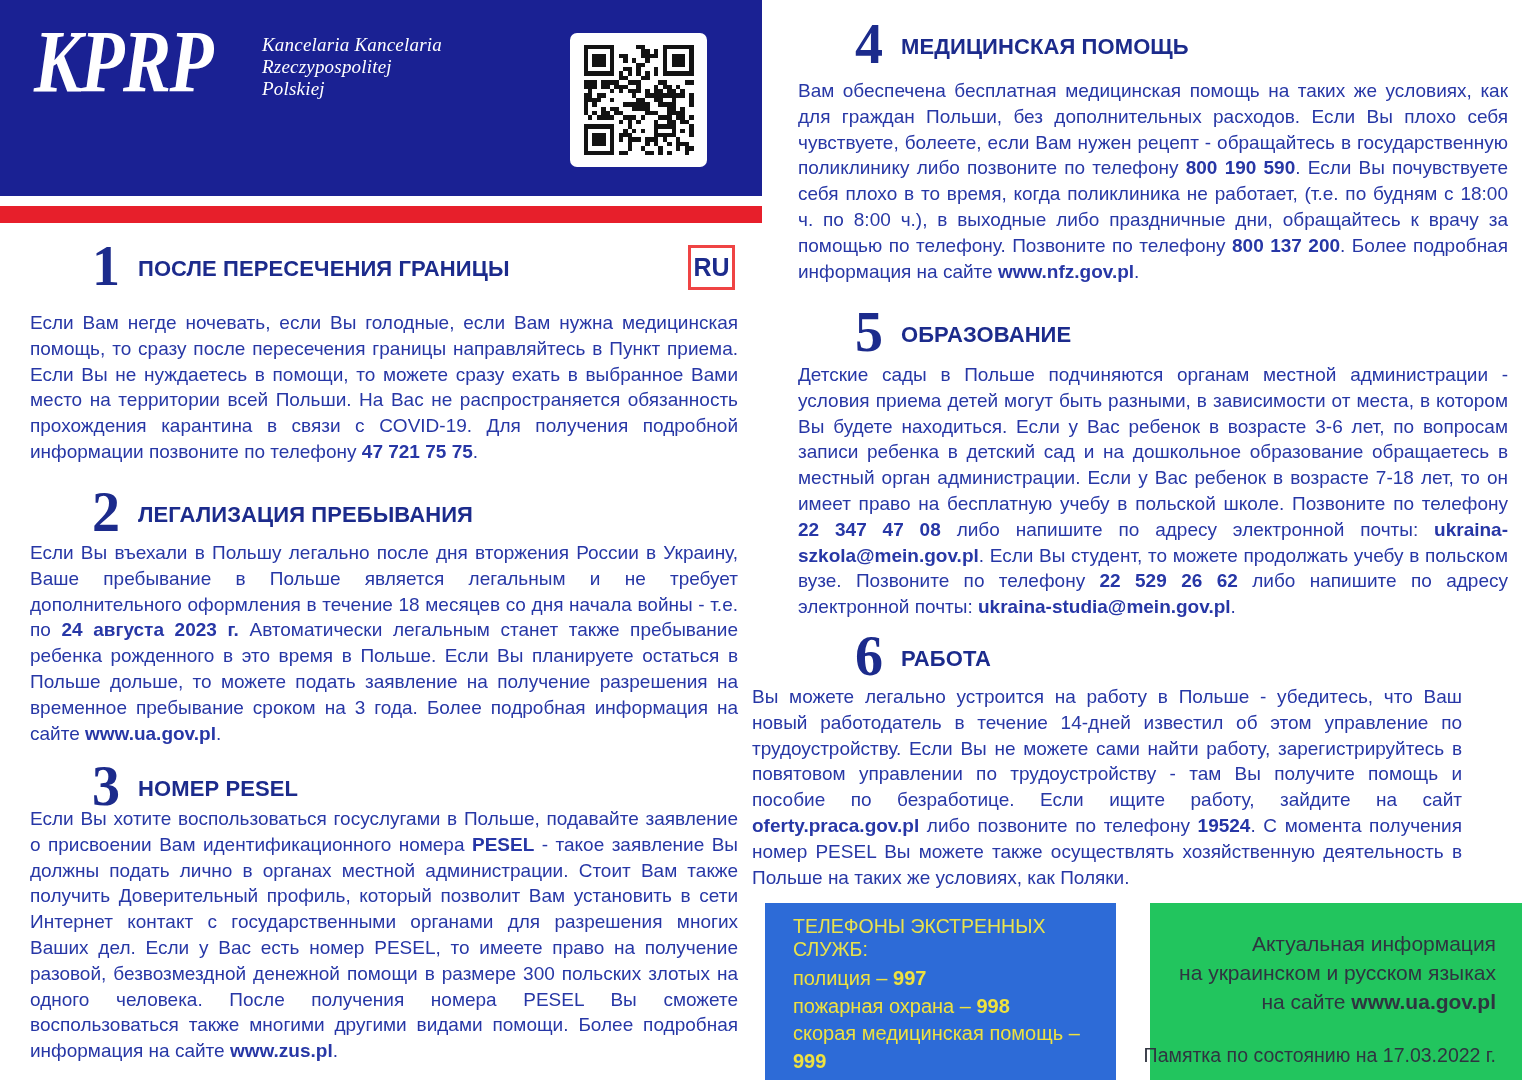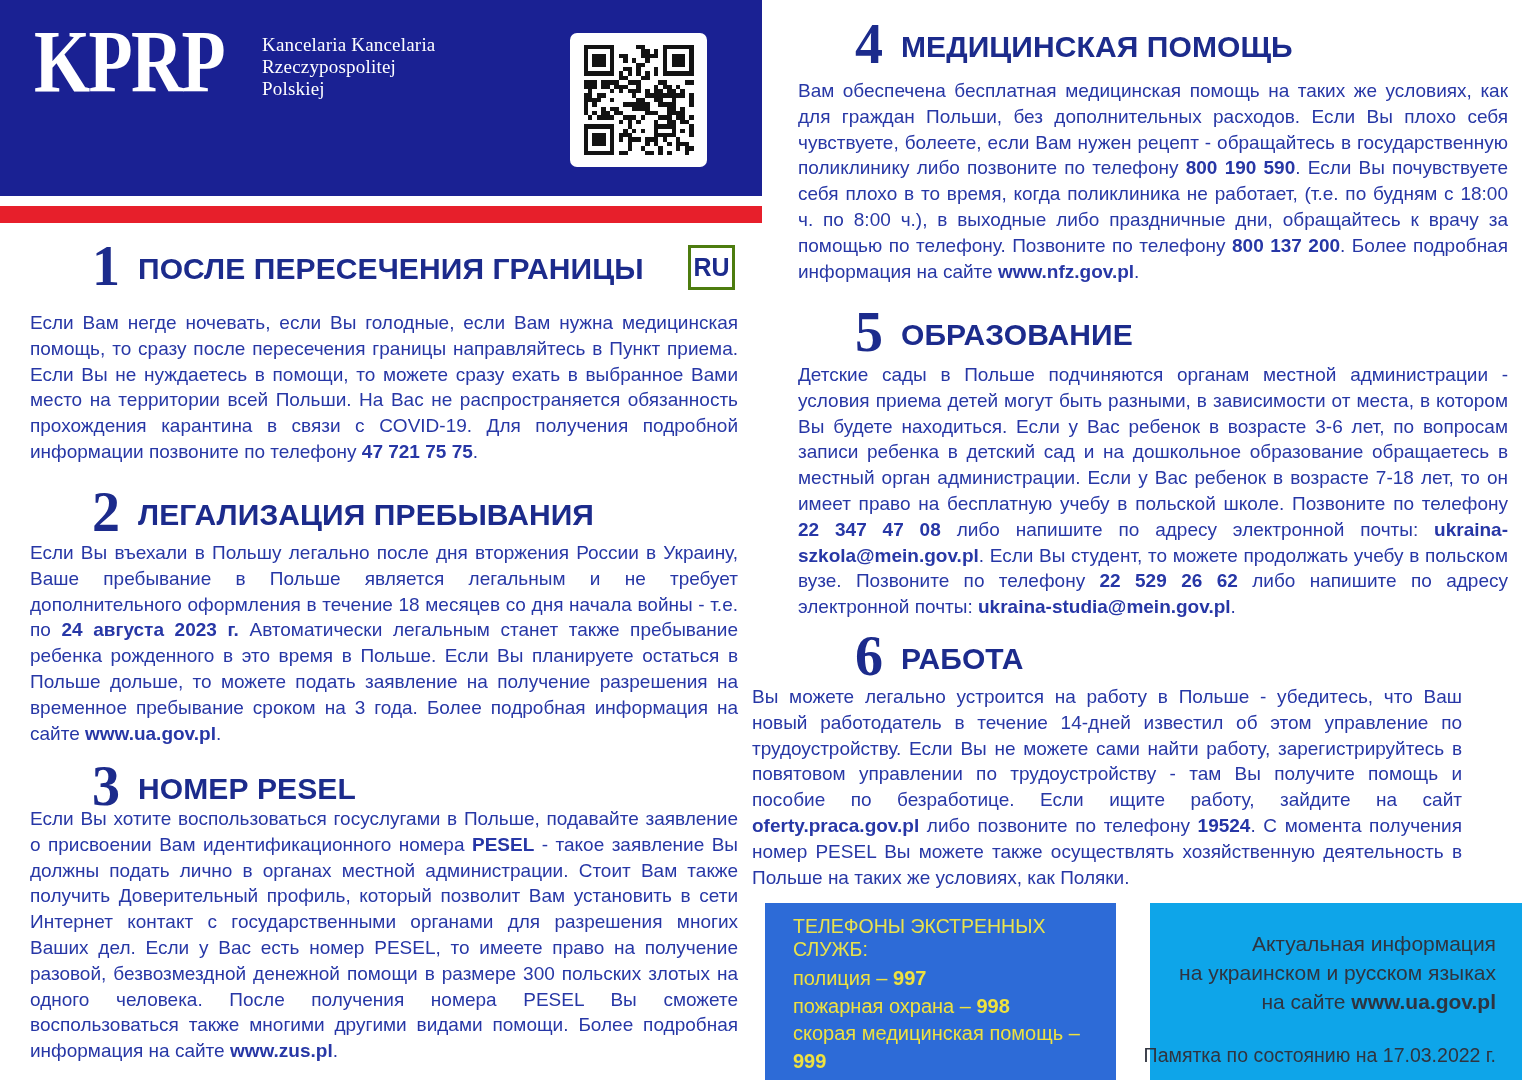--- a/index.html
+++ b/index.html
@@ -1,21 +1,21 @@
 <!DOCTYPE html>
 <html><head>
 <meta charset="utf-8">
 <style>
   html,body{margin:0;padding:0;overflow:hidden;}
   body{
     width:1522px;height:1080px;position:relative;background:#ffffff;
     font-family:"Liberation Sans",sans-serif;
   }
   
-  .banner{position:absolute;left:0;top:0;width:762px;height:196px;background:#1a2193;}
+  .banner{position:absolute;left:0;top:0;width:762px;height:196px;background:#1a2193;font-style:italic;}
   .logo{
     position:absolute;left:34px;top:18px;color:#ffffff;
     font-family:"Liberation Serif","DejaVu Serif",serif;font-weight:bold;
     font-size:88px;letter-spacing:-2px;line-height:1;
     display:inline-block;transform:scaleX(0.82);transform-origin:left top;
   }
   .org{
     position:absolute;left:262px;top:34px;color:#ffffff;
     font-family:"Liberation Serif","DejaVu Serif",serif;
     font-size:19px;line-height:22px;letter-spacing:0.2px;
@@ -27,52 +27,52 @@
   .qr-wrap svg{width:113px;height:110px;}
   .red-stripe{position:absolute;left:0;top:206px;width:762px;height:17px;background:#e71f2b;}
 
   
   .sec-head{position:absolute;display:flex;align-items:center;}
   .sec-num{
     font-family:"Liberation Serif","DejaVu Serif",serif;font-weight:bold;
     color:#1c2b8c;font-size:56px;line-height:1;
   }
   .sec-title{
-    margin:6px 0 0 18px;font-size:30px;font-weight:bold;color:#1c2b8c;letter-spacing:0.1px;
+    margin:6px 0 0 18px;font-size:22px;font-weight:bold;color:#1c2b8c;letter-spacing:0.1px;
   }
   .sec-body{
     position:absolute;margin:0;color:#2737a6;font-size:19px;line-height:25.8px;
     text-align:justify;
   }
   .sec-body .b{font-weight:bold;}
 
   #s1h{left:92px;top:238px;} #s1b{left:30px;top:310px;width:708px;}
   #s2h{left:92px;top:484px;} #s2b{left:30px;top:540px;width:708px;}
   #s3h{left:92px;top:758px;} #s3b{left:30px;top:806px;width:708px;}
   #s4h{left:855px;top:16px;}  #s4b{left:798px;top:78px;width:710px;}
   #s5h{left:855px;top:304px;} #s5b{left:798px;top:362px;width:710px;}
   #s6h{left:855px;top:628px;} #s6b{left:752px;top:684px;width:710px;}
 
   .badge{
     position:absolute;left:688px;top:245px;width:41px;height:39px;
-    border:3px solid #4d7c0f;color:#1c2b8c;background:#ffffff;
+    border:3px solid #ef4444;color:#1c2b8c;background:#ffffff;
     font-size:25px;font-weight:bold;display:flex;align-items:center;justify-content:center;
   }
 
   
   .em-box{
     position:absolute;left:765px;top:903px;width:351px;height:177px;
     background:#2d6bd7;box-sizing:border-box;padding:12px 8px 0 28px;color:#efe23e;
   }
   .em-title{font-size:19.5px;margin:0 0 4px 0;color:#e9e24c;}
   .em-line{font-size:20px;line-height:27.5px;}
   .em-line .b{font-weight:bold;text-align:right;}
   .info-box{
     position:absolute;left:1150px;top:903px;width:372px;height:177px;
-    background:#0ea5e9;box-sizing:border-box;padding:26px 26px 0 0;color:#2f3440;
+    background:#22c55e;box-sizing:border-box;padding:26px 26px 0 0;color:#2f3440;
   }
   .info-line{text-align:right;font-size:21px;line-height:29px;}
   .info-line .b{font-weight:bold;}
   .info-footer{
     position:absolute;right:26px;bottom:13px;font-size:19.5px;color:#2f3440;white-space:nowrap;
   }
 </style>
 </head>
 <body>
 

